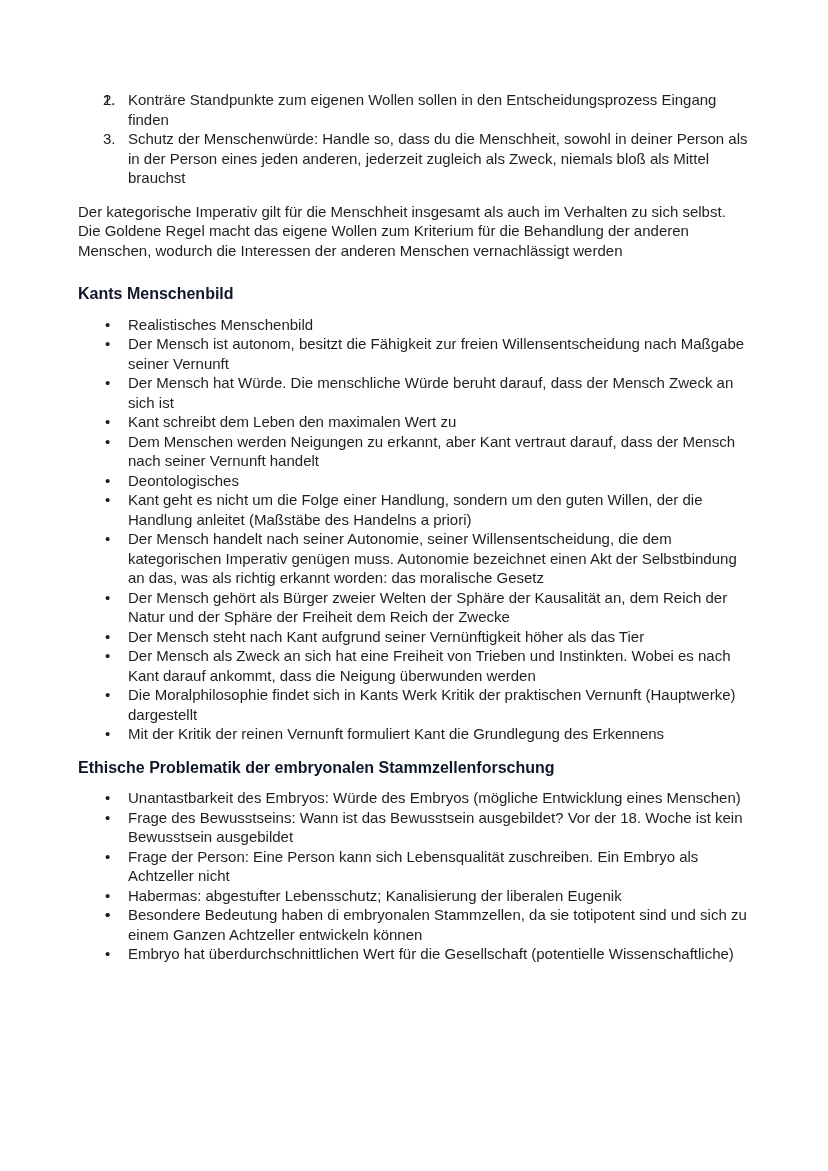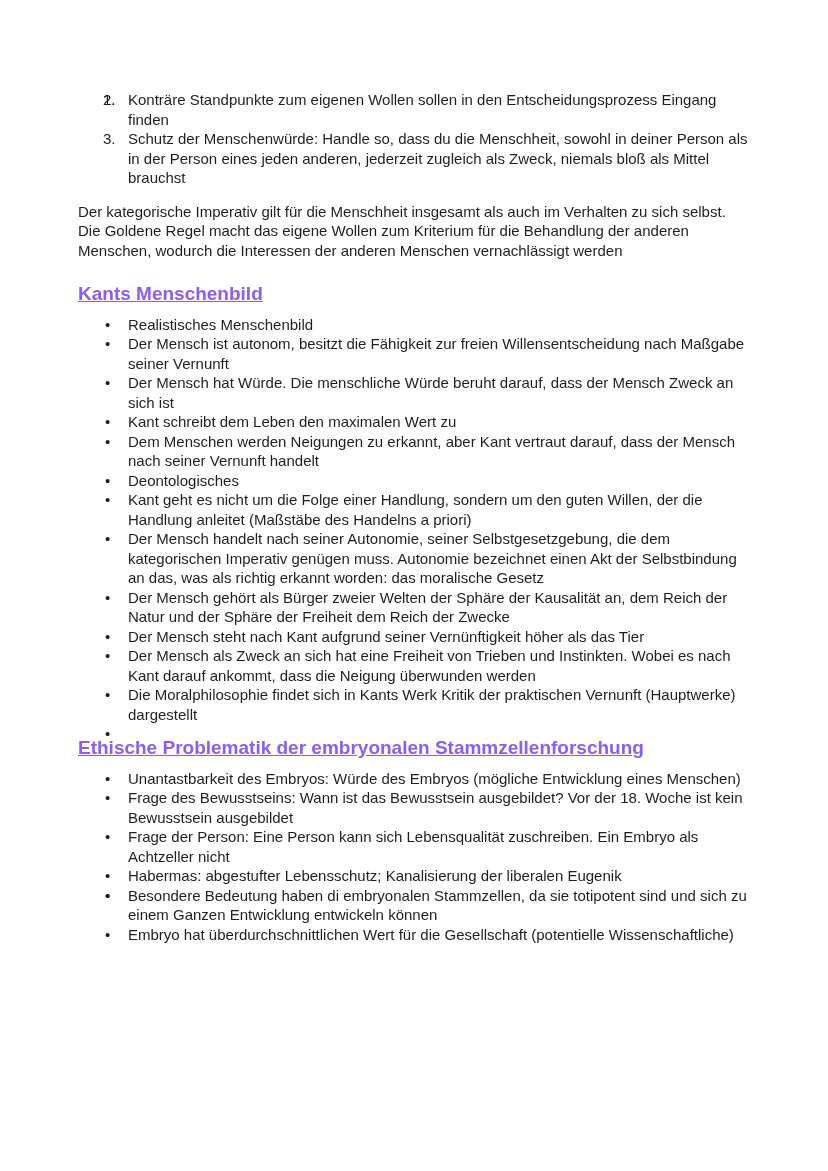--- a/index.html
+++ b/index.html
@@ -39,25 +39,24 @@
   }
   li.bullet-item .bullet {
     position: absolute;
     left: 27px;
     top: 0;
   }
   p.body-paragraph {
     margin: 0 0 24px 0;
   }
   h2.section-heading {
-    font-size: 19px;
+    font-size: 16px;
     line-height: 19.5px;
     font-weight: bold;
-    text-decoration: underline;
-    color: #8b5cf6;
+    color: #0f172a;
     margin: 0 0 11px 0;
   }
 </style>
 </head>
 <body>
 
 <div class="page">
 
   <ol class="numlist">
     <li class="num-item">
@@ -101,40 +100,41 @@
     <li class="bullet-item">
       <span class="bullet">•</span>
       <span class="text">Deontologisches</span>
     </li>
     <li class="bullet-item">
       <span class="bullet">•</span>
       <span class="text">Kant geht es nicht um die Folge einer Handlung, sondern um den guten Willen, der die Handlung anleitet (Maßstäbe des Handelns a priori)</span>
     </li>
     <li class="bullet-item">
       <span class="bullet">•</span>
-      <span class="text">Der Mensch handelt nach seiner Autonomie, seiner Selbstgesetzgebung, die dem kategorischen Imperativ genügen muss. Autonomie bezeichnet einen Akt der Selbstbindung an das, was als richtig erkannt worden: das moralische Gesetz</span>
+      <span class="text">Der Mensch handelt nach seiner Autonomie, seiner Willensentscheidung, die dem kategorischen Imperativ genügen muss. Autonomie bezeichnet einen Akt der Selbstbindung an das, was als richtig erkannt worden: das moralische Gesetz</span>
     </li>
     <li class="bullet-item">
       <span class="bullet">•</span>
       <span class="text">Der Mensch gehört als Bürger zweier Welten der Sphäre der Kausalität an, dem Reich der Natur und der Sphäre der Freiheit dem Reich der Zwecke</span>
     </li>
     <li class="bullet-item">
       <span class="bullet">•</span>
       <span class="text">Der Mensch steht nach Kant aufgrund seiner Vernünftigkeit höher als das Tier</span>
     </li>
     <li class="bullet-item">
       <span class="bullet">•</span>
       <span class="text">Der Mensch als Zweck an sich hat eine Freiheit von Trieben und Instinkten. Wobei es nach Kant darauf ankommt, dass die Neigung überwunden werden</span>
     </li>
     <li class="bullet-item">
       <span class="bullet">•</span>
       <span class="text">Die Moralphilosophie findet sich in Kants Werk Kritik der praktischen Vernunft (Hauptwerke) dargestellt</span>
     </li>
     <li class="bullet-item">
       <span class="bullet">•</span>
+      <span class="text">Mit der Kritik der reinen Vernunft formuliert Kant die Grundlegung des Erkennens</span>
     </li>
   </ul>
 
   <h2 class="section-heading">Ethische Problematik der embryonalen Stammzellenforschung</h2>
 
   <ul class="bulletlist">
     <li class="bullet-item">
       <span class="bullet">•</span>
       <span class="text">Unantastbarkeit des Embryos: Würde des Embryos (mögliche Entwicklung eines Menschen)</span>
     </li>
@@ -148,21 +148,21 @@
     </li>
     <li class="bullet-item">
       <span class="bullet">•</span>
       <span class="text">Habermas: abgestufter Lebensschutz; Kanalisierung der liberalen Eugenik</span>
     </li>
     <li class="bullet-item">
       <span class="bullet">•</span>
     </li>
     <li class="bullet-item">
       <span class="bullet">•</span>
-      <span class="text">Besondere Bedeutung haben di embryonalen Stammzellen, da sie totipotent sind und sich zu einem Ganzen Entwicklung entwickeln können</span>
+      <span class="text">Besondere Bedeutung haben di embryonalen Stammzellen, da sie totipotent sind und sich zu einem Ganzen Achtzeller entwickeln können</span>
     </li>
     <li class="bullet-item">
       <span class="bullet">•</span>
       <span class="text">Embryo hat überdurchschnittlichen Wert für die Gesellschaft (potentielle Wissenschaftliche)</span>
     </li>
   </ul>
 
 </div>
 
 </body></html>

